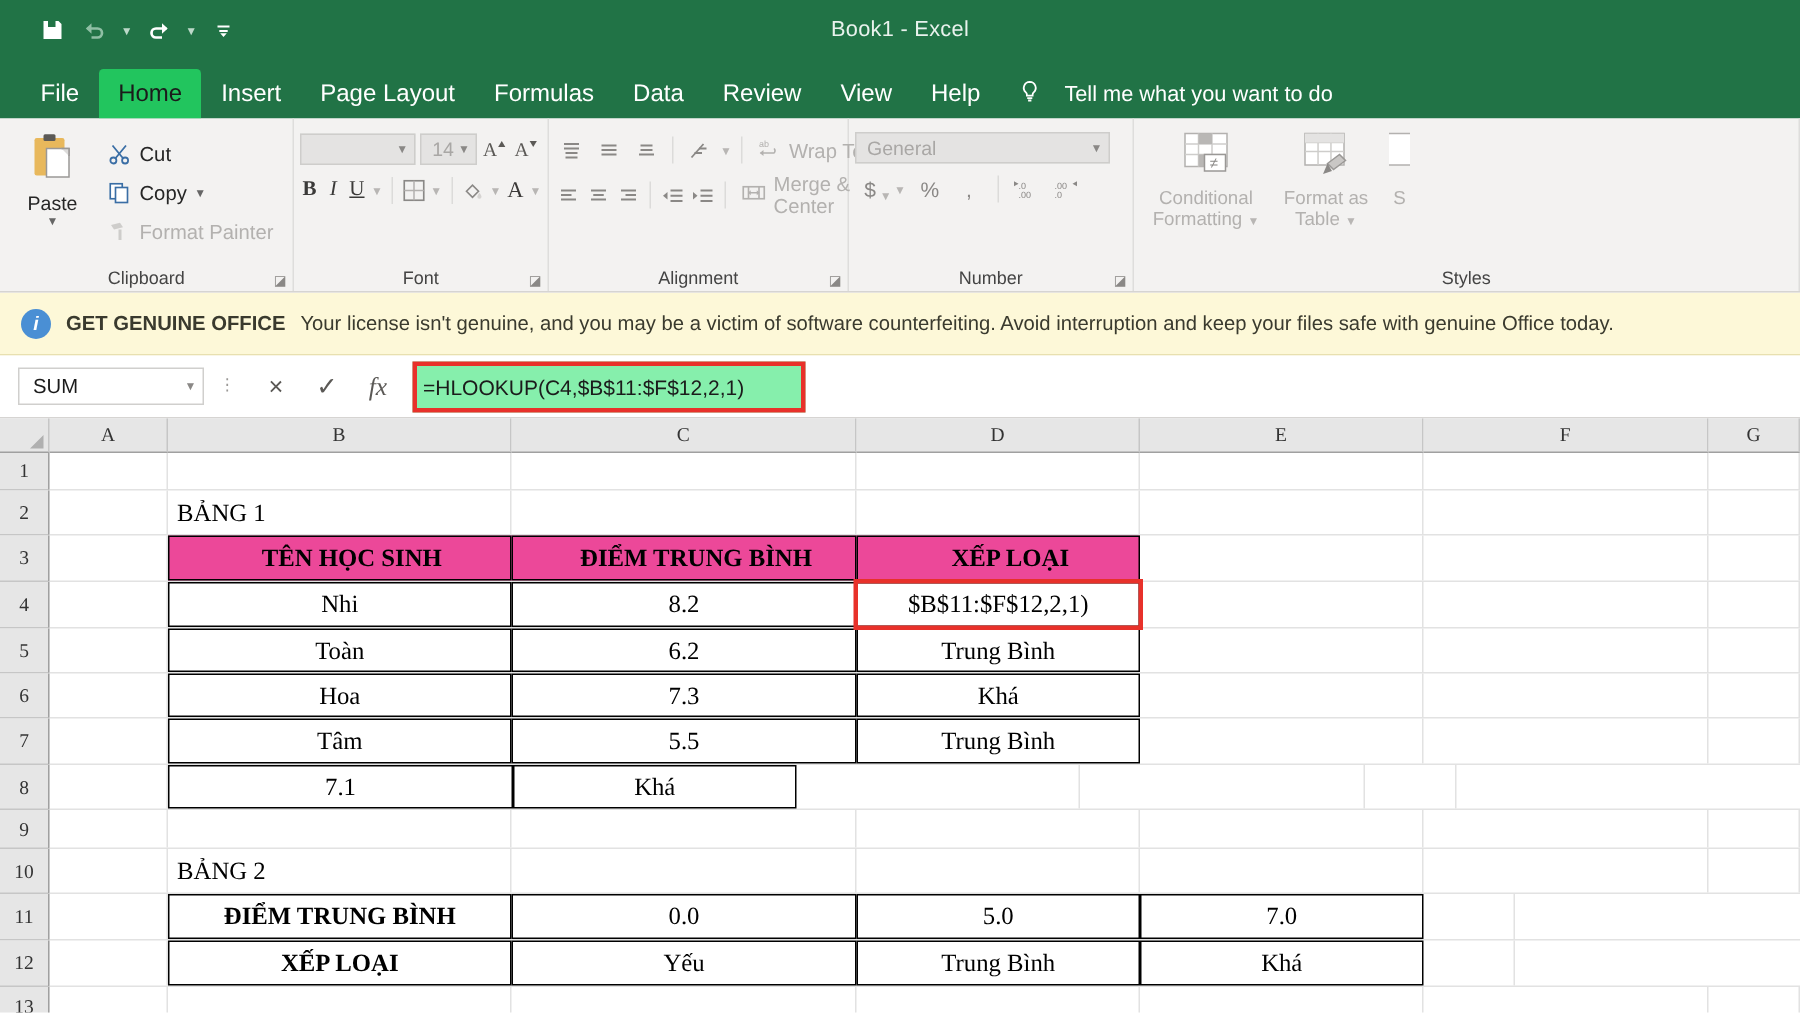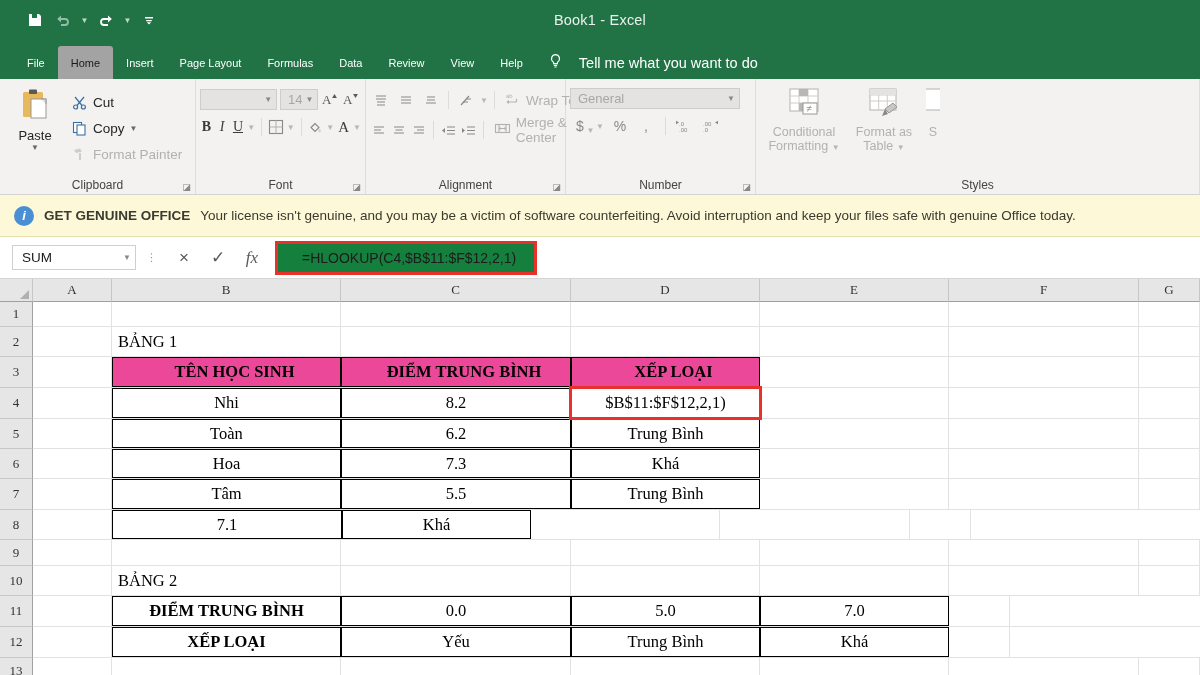--- a/index.html
+++ b/index.html
@@ -28,25 +28,25 @@
     color: #e9f2ed; font-size: 14.5px; letter-spacing: .2px;
     pointer-events: none;
   }
 
   
   .tabstrip {
     height: 39px; background: #217346;
     display: flex; align-items: flex-end; padding-left: 14px;
   }
   .tab {
-    height: 33px; padding: 0 13px; color: #fff; font-size: 11px;
+    height: 33px; padding: 0 13px; color: #fff; font-size: 16px;
     display: flex; align-items: center;
   }
   .tab.active {
-    background: #a3a3a3; color: #1b1b1b; border-radius: 3px 3px 0 0;
+    background: #22c55e; color: #1b1b1b; border-radius: 3px 3px 0 0;
   }
   .tellme {
     display: flex; align-items: center; gap: 16px;
     color: #fff; font-size: 14.5px; height: 33px; padding-left: 12px;
   }
   .bulb { font-size: 15px; }
 
   
   .ribbon {
     height: 116px; background: #f3f2f1;
@@ -144,22 +144,22 @@
     width: 124px; height: 25px; border: 1px solid #d0cfcd; background: #fff;
     display: flex; align-items: center; padding-left: 9px;
     font-size: 13.5px; color: #1b1b1b; margin-left: 6px;
   }
   .grip { color: #9a9896; font-size: 11px; letter-spacing: 0; padding: 0 10px; line-height: 7px;}
   .fb-btns { display: flex; align-items: center; }
   .fb-btn { width: 34px; height: 26px; display: flex; align-items: center;
             justify-content: center; font-size: 17px; color: #5b5956; }
   .fx { font-style: italic; font-family: "Liberation Serif", serif; font-size: 17px; }
   .formula-wrap {
-    flex: 1; height: 34px; border: 3px solid #e8312a; background: #15803d;
-    display: flex; align-items: center; padding-left: 24px; margin-left: 6px;
+    flex: 1; height: 34px; border: 3px solid #e8312a; background: #86efac;
+    display: flex; align-items: center; padding-left: 4px; margin-left: 6px;
     max-width: 262px;
   }
   .formula-txt { font-size: 14px; color: #1b1b1b; }
 
   
   .grid { position: relative; width: 1200px; height: 393px; background: #fff; }
   .colhdr { display: flex; height: 23px; background: #e6e6e6; }
   .corner {
     width: 33px; border-right: 1px solid #c6c6c6; border-bottom: 1px solid #a0a0a0;
     position: relative; background: #e6e6e6; flex: none;

